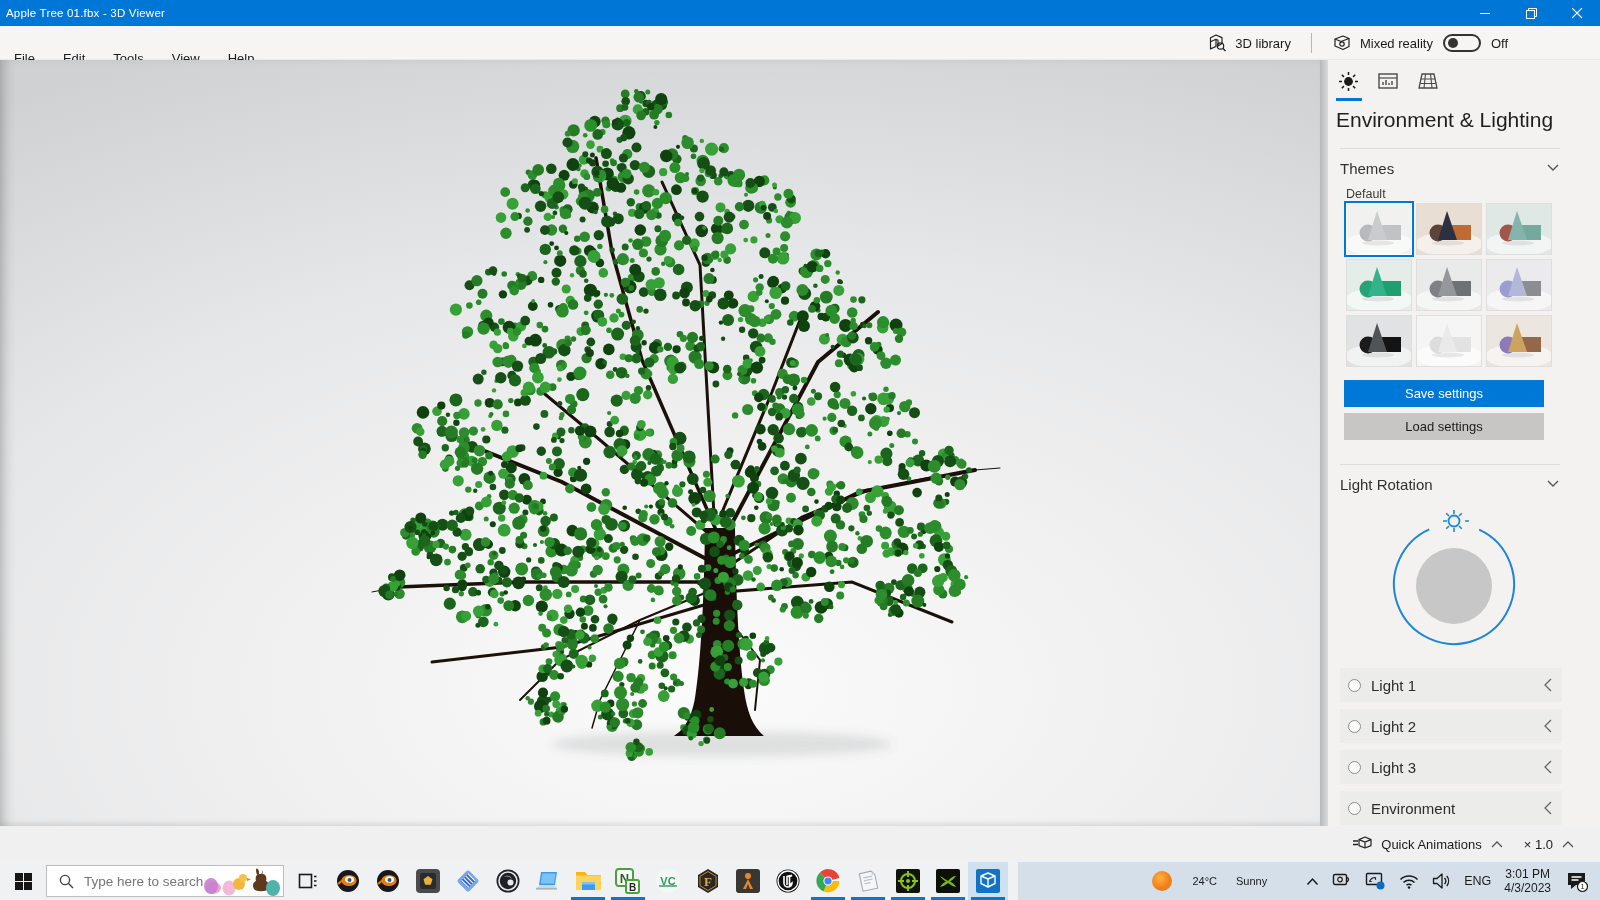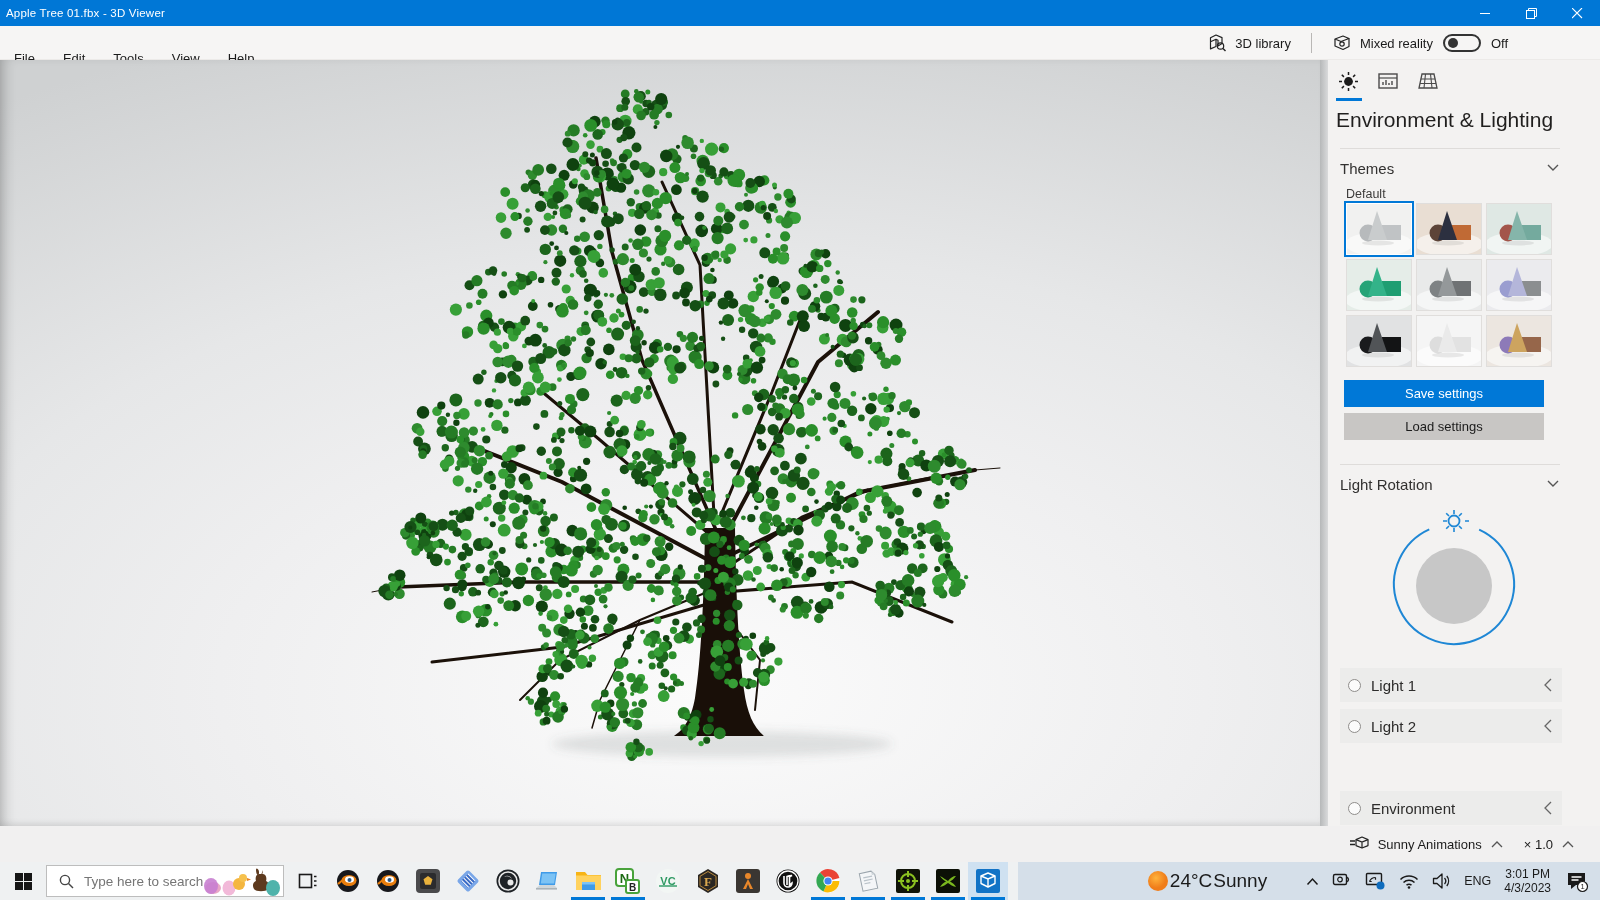--- a/index.html
+++ b/index.html
@@ -62,21 +62,21 @@
     background:linear-gradient(90deg,#eff1f2 0 1018px,#d5dfe9 1018px); display:flex; align-items:center; }
   .start-btn { width:46px; height:38px; display:flex; align-items:center; justify-content:center; }
   .searchbox { width:238px; height:32px; background:#fff; border:1px solid #bdbdbd; display:flex; align-items:center; position:relative; }
   .searchbox input { border:none; outline:none; font-size:13.5px; color:#4a4a4a; width:140px; font-family:"Liberation Sans",sans-serif; background:transparent; }
   .searchbox .easter { position:absolute; right:2px; bottom:0; }
   .task-apps { display:flex; height:38px; margin-left:4px; }
   .tb-app { width:40px; height:38px; display:flex; align-items:center; justify-content:center; position:relative; }
   .tb-app.open::after { content:""; position:absolute; left:3px; right:3px; bottom:0; height:3px; background:#0078d7; }
   .tb-app.active { background:#cfe1f1; }
   .tray { position:absolute; right:0px; top:0; height:38px; display:flex; align-items:center; gap:13px; padding-right:10px; }
-  .weather { display:flex; align-items:center; gap:1px; font-size:19px; color:#1b1b1b; margin-right:26px;}
+  .weather { display:flex; align-items:center; gap:19px; font-size:11px; color:#1b1b1b; margin-right:26px;}
   .tray-icons { display:flex; align-items:center; gap:13px; }
   .tray-lang { font-size:12.5px; color:#1b1b1b; }
   .tray-clock { text-align:center; font-size:12px; color:#1b1b1b; line-height:14px; }
   .action-center { position:relative; width:26px; height:26px; display:flex; align-items:center; justify-content:center; }
 </style>
 </head>
 <body>
 
 <div class="screen">
 
@@ -2100,37 +2100,44 @@
           <path d="M8 1L2 7l6 6" fill="none" stroke="#666" stroke-width="1.3"></path>
         </svg>
     </div>
     <div class="light-row" style="top:649px;">
       <div class="radio"></div>
       <span class="lbl">Light 2</span>
       <svg width="9" height="14" viewBox="0 0 9 14">
           <path d="M8 1L2 7l6 6" fill="none" stroke="#666" stroke-width="1.3"></path>
         </svg>
     </div>
+    <div class="light-row" style="top:690px;">
+      <div class="radio"></div>
+      <span class="lbl">Light 3</span>
+      <svg width="9" height="14" viewBox="0 0 9 14">
+          <path d="M8 1L2 7l6 6" fill="none" stroke="#666" stroke-width="1.3"></path>
+        </svg>
+    </div>
     <div class="light-row" style="top:731px;">
       <div class="radio"></div>
       <span class="lbl">Environment</span>
       <svg width="9" height="14" viewBox="0 0 9 14">
           <path d="M8 1L2 7l6 6" fill="none" stroke="#666" stroke-width="1.3"></path>
         </svg>
     </div>
   </div>
 
   <div class="animbar">
     <div class="anim-cluster">
       <svg width="19" height="16" viewBox="0 0 19 16">
         <path d="M0 5h5M0 8.5h5" stroke="#222" stroke-width="1.4"></path>
         <path d="M12 1l6 2.6v6L12 12 6 9.6v-6z" fill="none" stroke="#222" stroke-width="1.2" stroke-linejoin="round"></path>
         <path d="M6 3.6l6 2.4 6-2.4M12 6v6" fill="none" stroke="#222" stroke-width="1.2"></path>
       </svg>
-      <span>Sunny Animations</span>
+      <span>Quick Animations</span>
       <svg width="12" height="8" viewBox="0 0 12 8">
           <path d="M1 7l5-5 5 5" fill="none" stroke="#555" stroke-width="1.3"></path>
         </svg>
       <span class="anim-scale">× 1.0</span>
       <svg width="12" height="8" viewBox="0 0 12 8">
           <path d="M1 7l5-5 5 5" fill="none" stroke="#555" stroke-width="1.3"></path>
         </svg>
     </div>
   </div>
 

